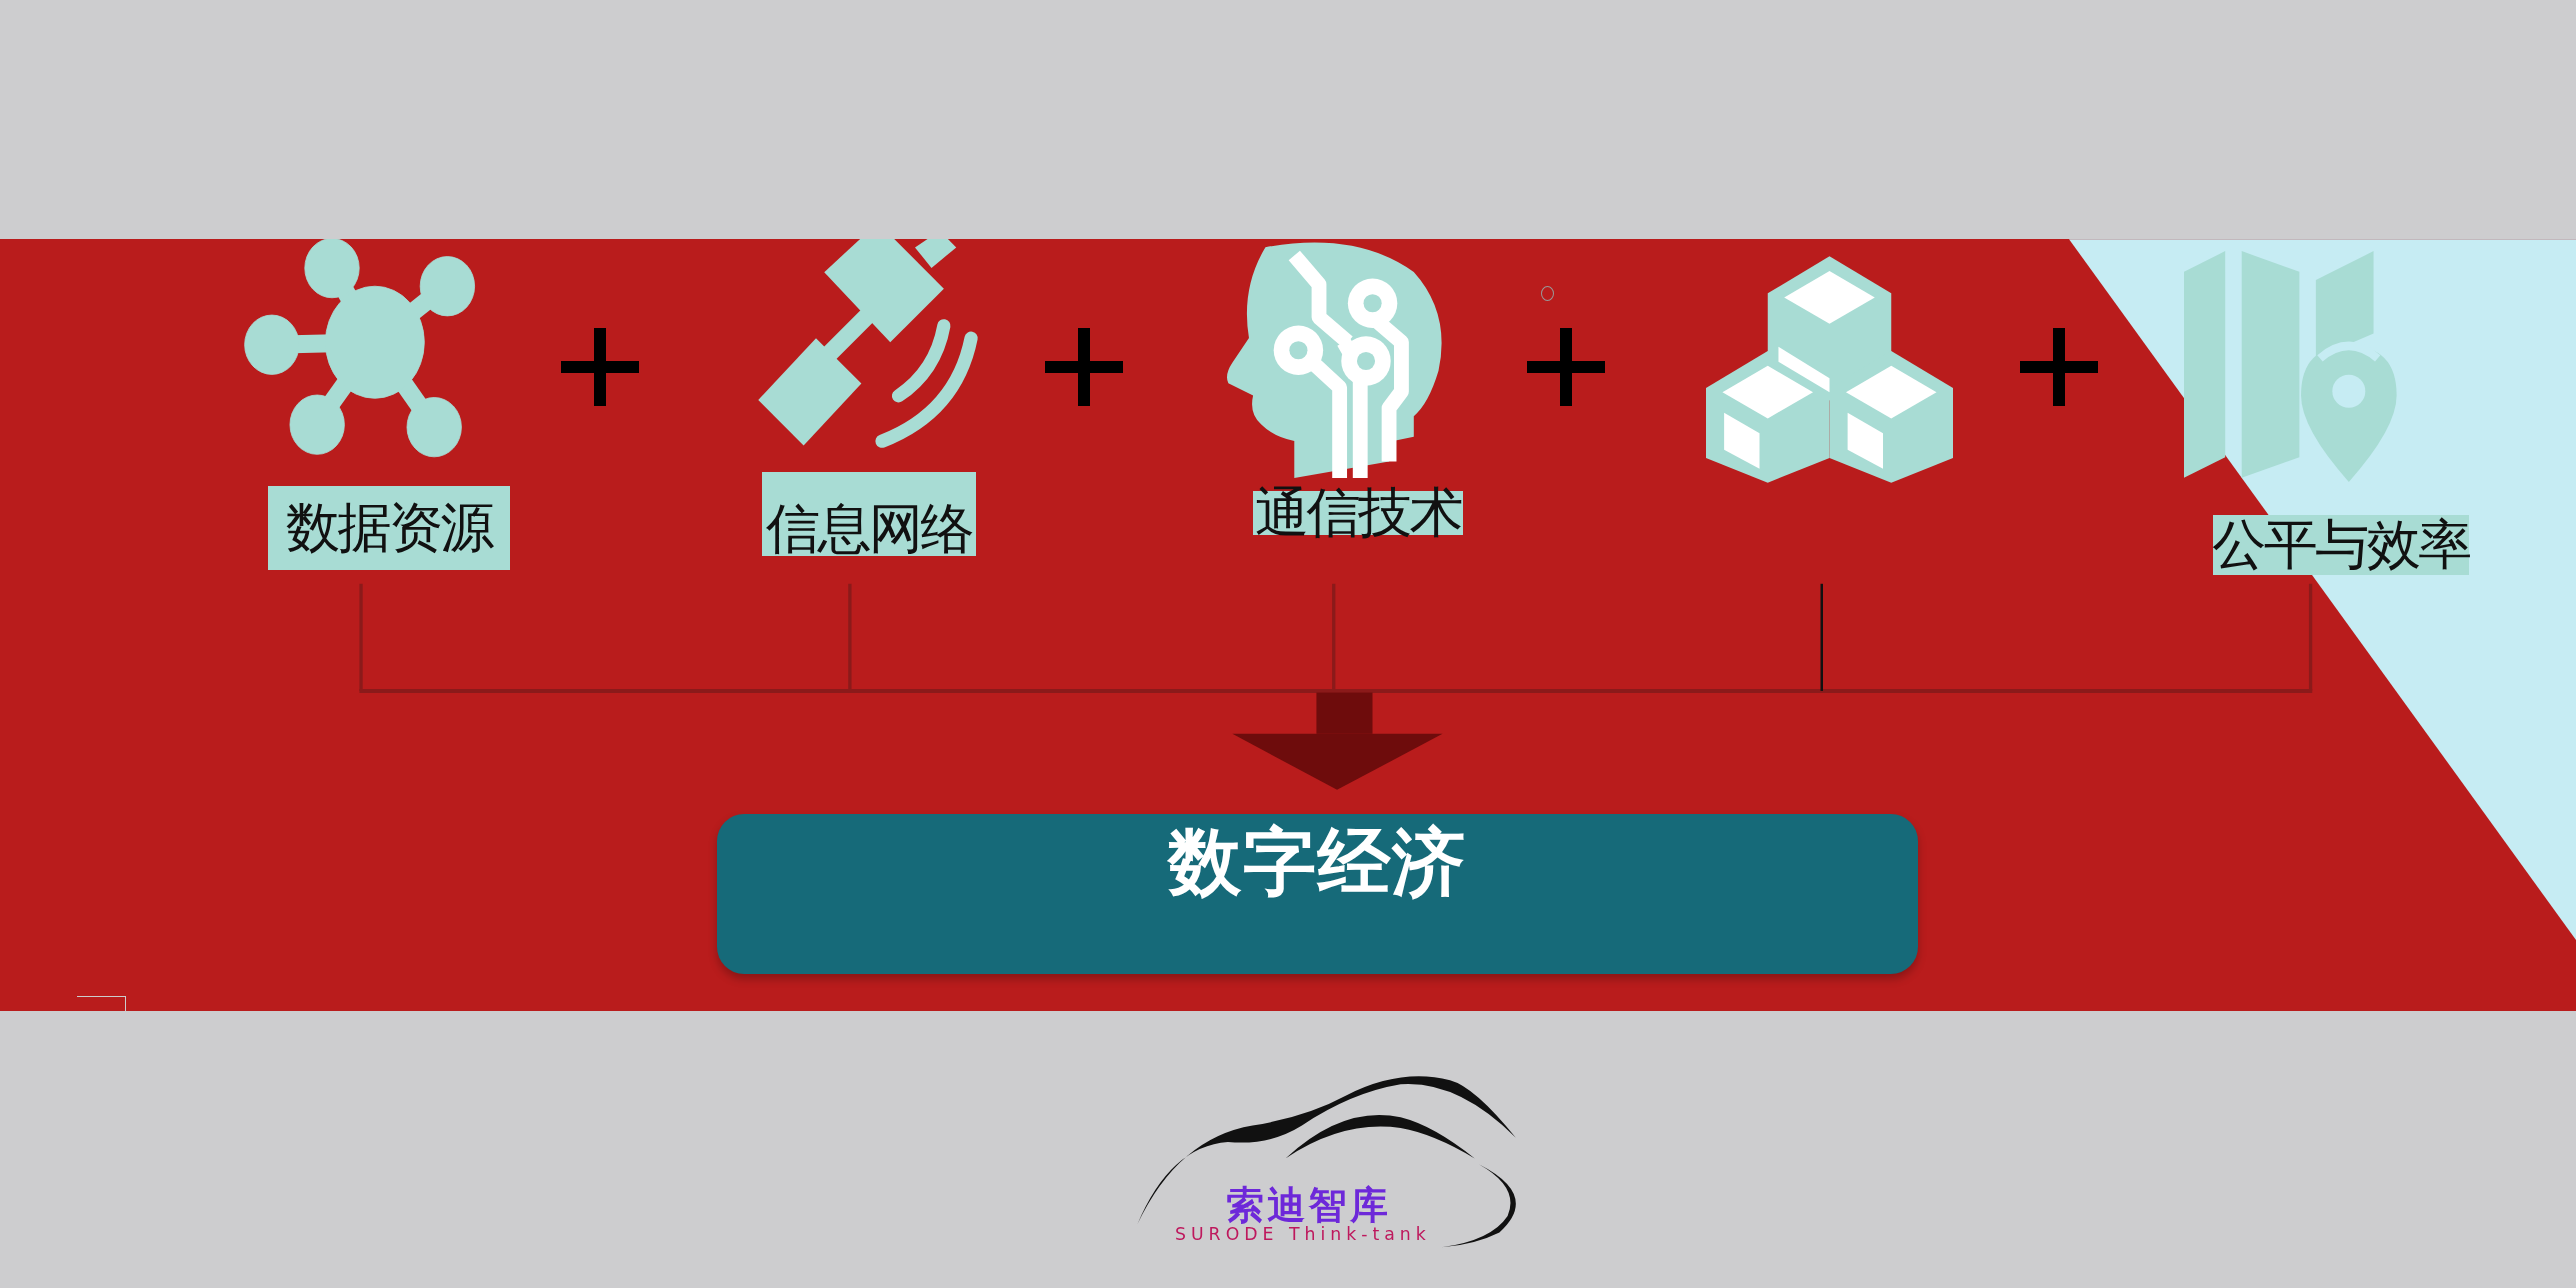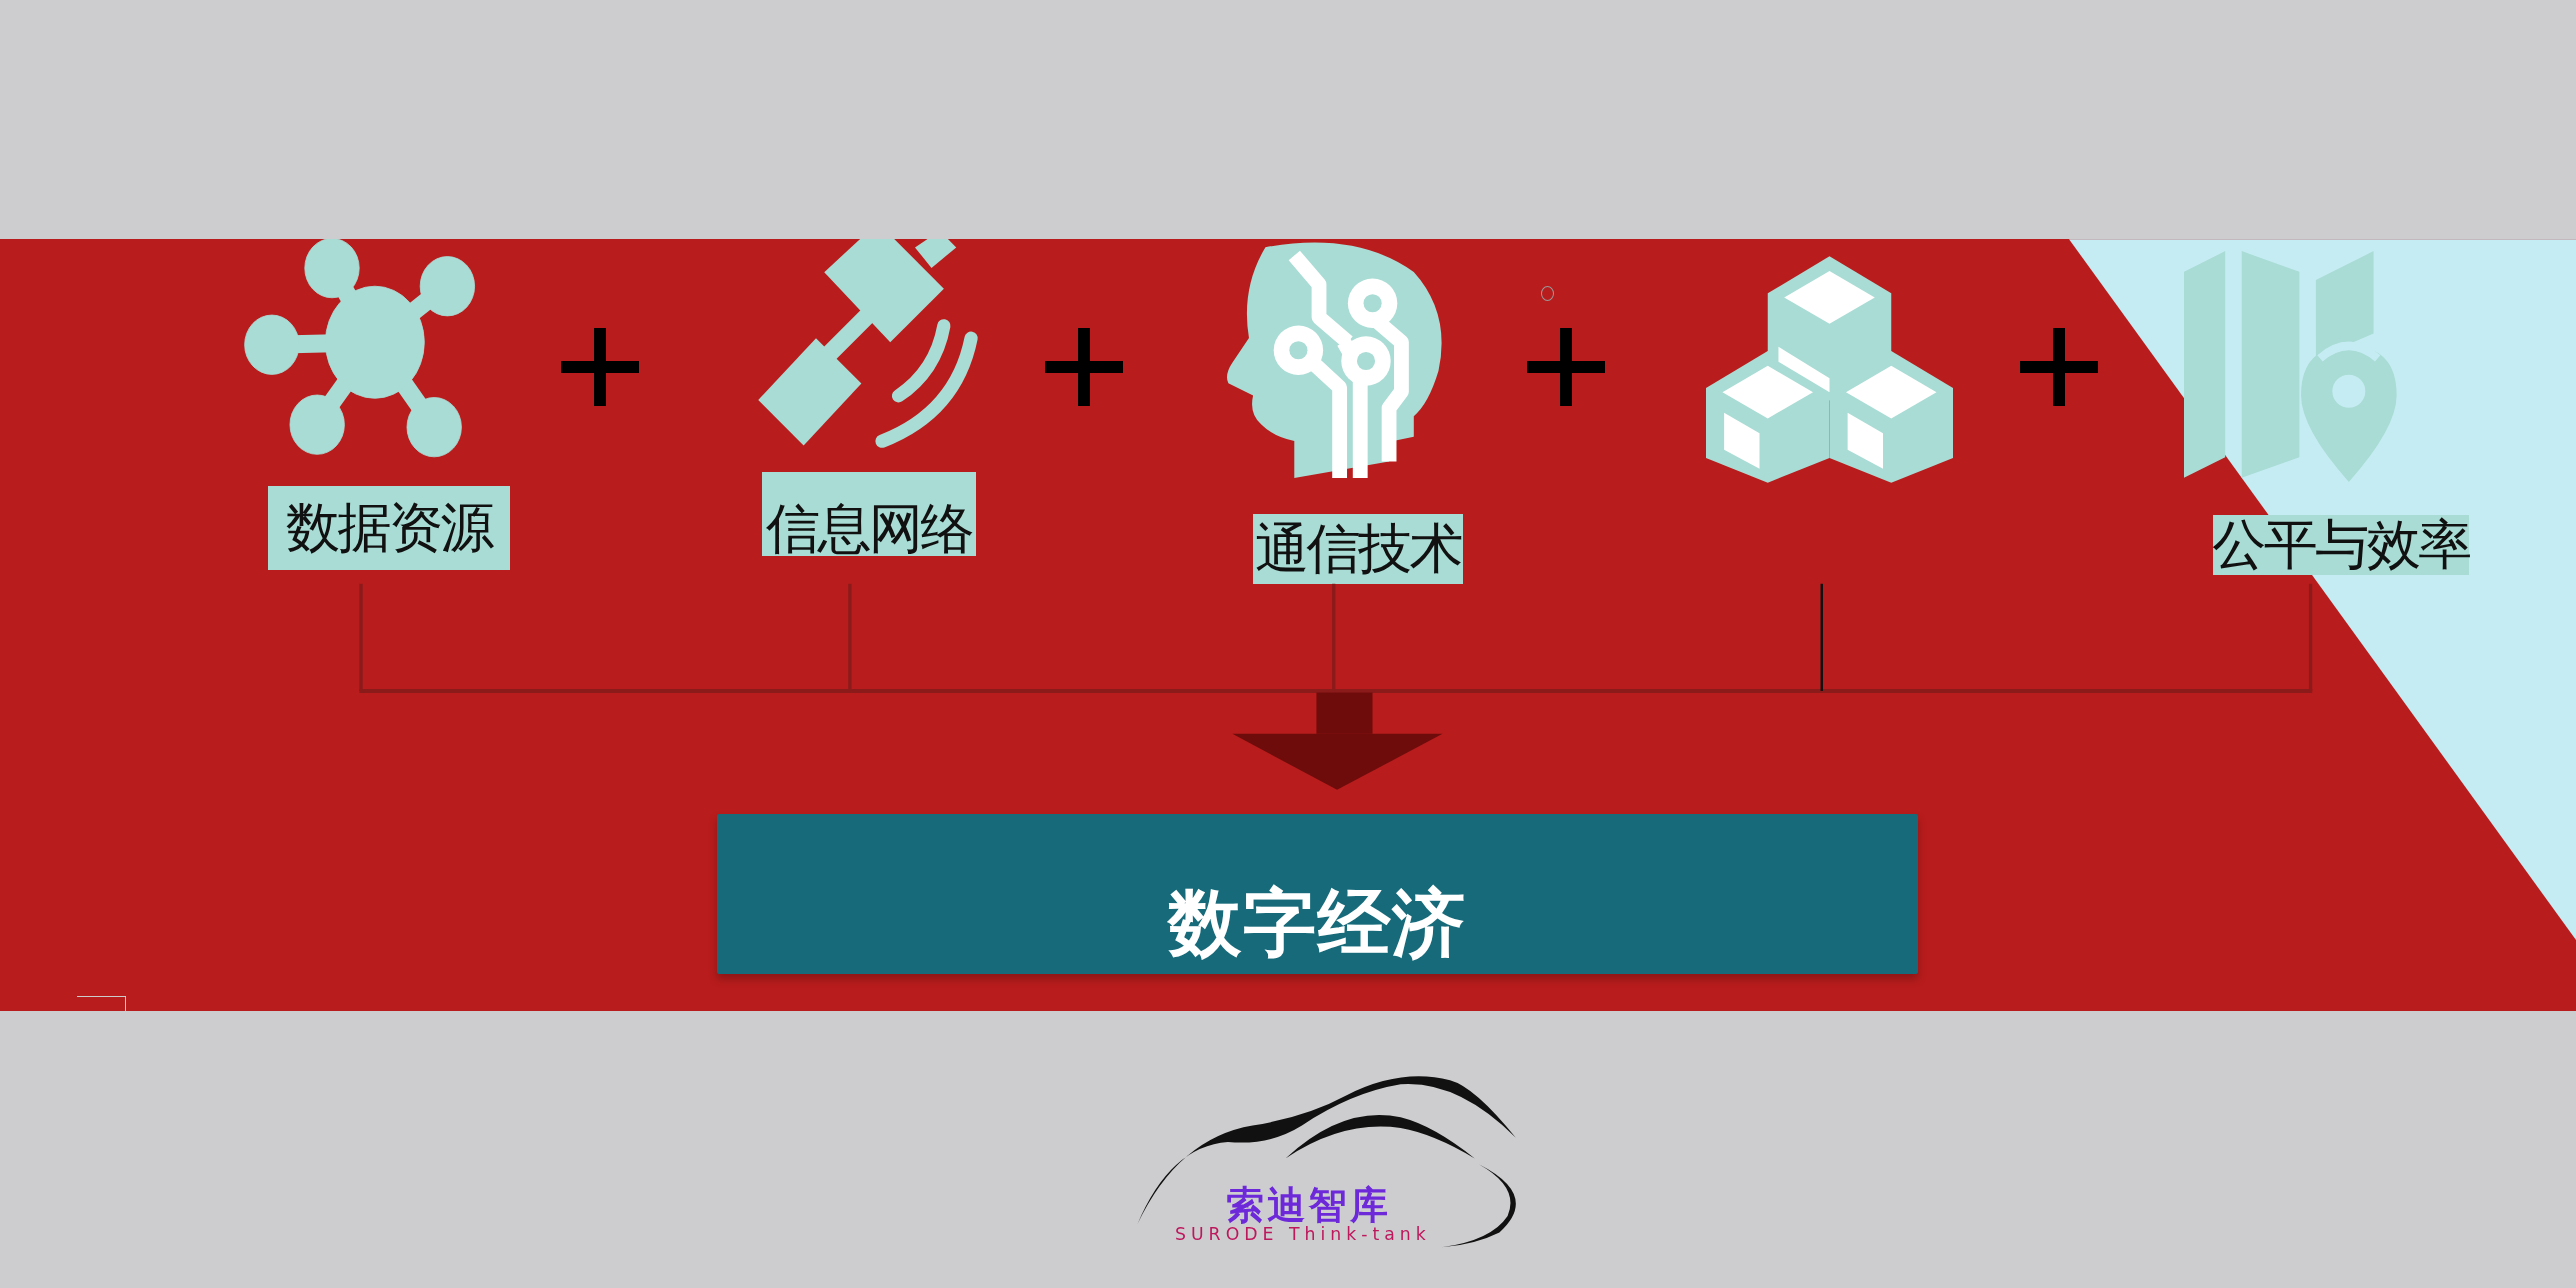--- a/index.html
+++ b/index.html
@@ -6,21 +6,21 @@
   body { width:2576px; height:1288px; background:#cdcdcf; position:relative; overflow:hidden; font-family:"DejaVu Sans", sans-serif; }
   .slide { position:absolute; left:0; top:239px; width:2576px; height:772px; background:#b91c1c; overflow:hidden; }
   .bg-tri { position:absolute; left:0; top:0; }
   .icon { position:absolute; }
   .plus { position:absolute; width:78px; height:78px; }
   .plus::before, .plus::after { content:""; position:absolute; background:#000; }
   .plus::before { left:33px; top:0; width:12.4px; height:78px; }
   .plus::after { left:0; top:33px; width:78px; height:12.4px; }
   .label { position:absolute; background:#a8dcd4; color:#111; font-family:"DejaVu Sans", sans-serif; font-size:54px; line-height:1; display:flex; align-items:center; justify-content:center; white-space:nowrap; letter-spacing:-2.5px; }
   .connector { position:absolute; left:0; top:0; }
-  .result-box { position:absolute; left:717px; top:575px; width:1201px; height:160px; background:#166a79; border-radius:2px; box-shadow:0 5px 8.2px rgba(0,0,0,0.25); display:flex; align-items:flex-end; justify-content:center; }
+  .result-box { position:absolute; left:717px; top:575px; width:1201px; height:160px; background:#166a79; border-radius:27px; box-shadow:0 5px 8.2px rgba(0,0,0,0.25); display:flex; align-items:flex-start; justify-content:center; }
   .result-text { color:#ffffff; font-size:73px; font-weight:bold; letter-spacing:1.6px; }
   .circle-mark { position:absolute; left:1541px; top:47px; width:13px; height:15px; border:1.6px solid #999; border-radius:50%; box-sizing:border-box; }
   .corner-mark { position:absolute; left:77px; top:757px; width:48px; height:15px; border-top:1.6px solid #ccc; border-right:1.6px solid #ccc; }
   .logo { position:absolute; left:1129px; top:1072px; width:387px; height:181px; }
   .logo-cn { position:absolute; left:1226px; top:1180px; font-size:38px; font-weight:bold; color:#6d28d9; letter-spacing:3.3px; }
   .logo-en { position:absolute; left:1175px; top:1224px; font-size:17.3px; color:#be185d; letter-spacing:5px; font-family:"DejaVu Sans", sans-serif; }
 </style>
 </head>
 <body>
 
@@ -111,21 +111,21 @@
     <circle cx="200" cy="170" r="20" fill="#c6ecf3"></circle>
     <path d="M165,130 Q200,100 235,130" stroke="#c6ecf3" stroke-width="10" fill="none"></path>
   </svg>
 
   <div class="label" style="left:268px;top:247px;width:242px;height:84px">
     <span>数据资源</span>
   </div>
   <div class="label" style="left:762px;top:233px;width:214px;height:84px;align-items:flex-end;padding-bottom:0;box-sizing:border-box">
     <span>信息网络</span>
   </div>
-  <div class="label" style="left:1253px;top:275px;width:210px;height:70px">
+  <div class="label" style="left:1253px;top:252px;width:210px;height:44px">
     <span>通信技术</span>
   </div>
   <div class="label" style="left:2213px;top:276px;width:256px;height:60px">
     <span>公平与效率</span>
   </div>
 
   <svg class="connector" width="2576" height="772" viewBox="0 0 3125 936">
     <g stroke="#8b1a1a" stroke-width="4" fill="none">
       <line x1="438" y1="418" x2="438" y2="548"></line>
       <line x1="1031" y1="418" x2="1031" y2="548"></line>

